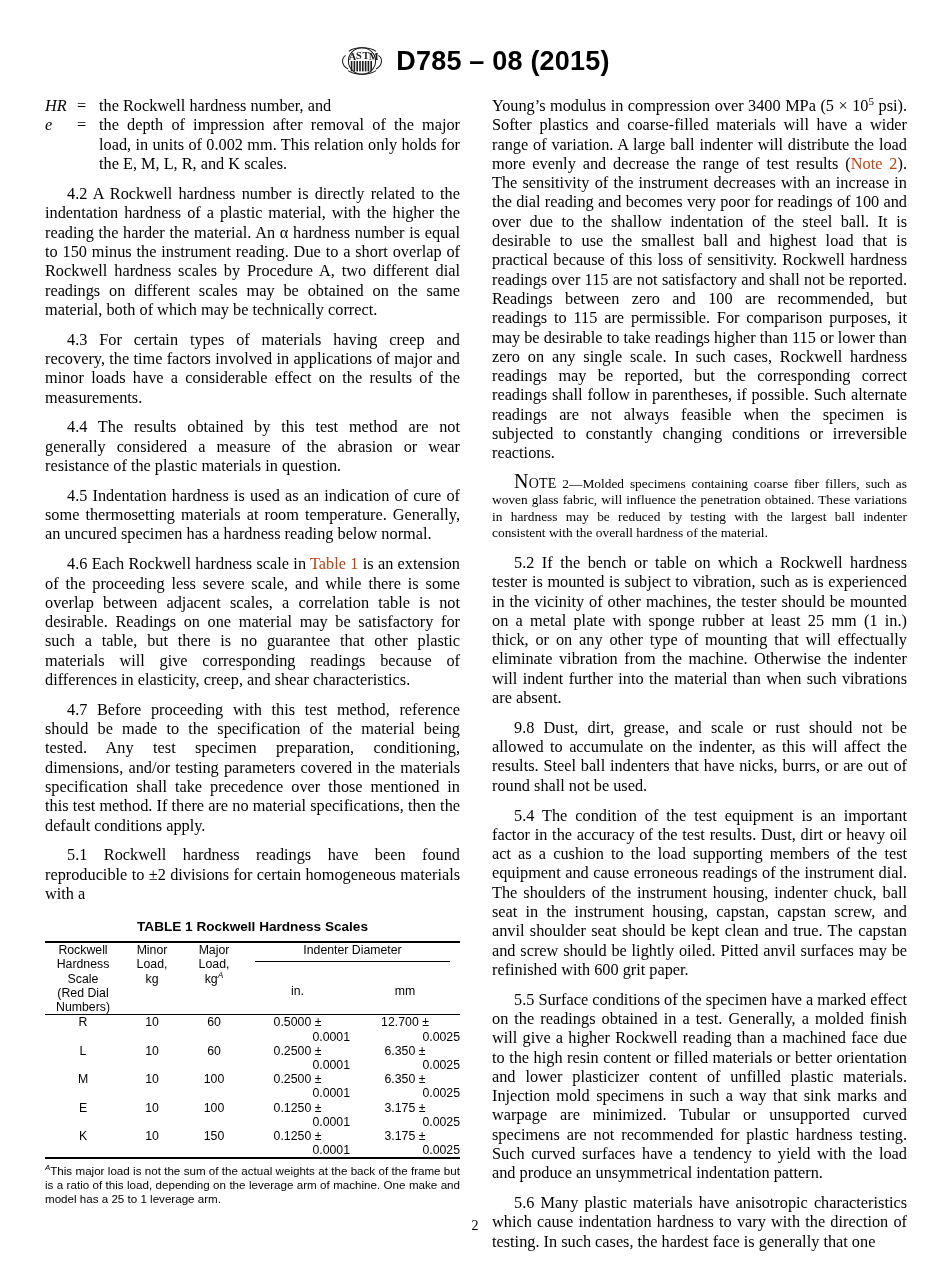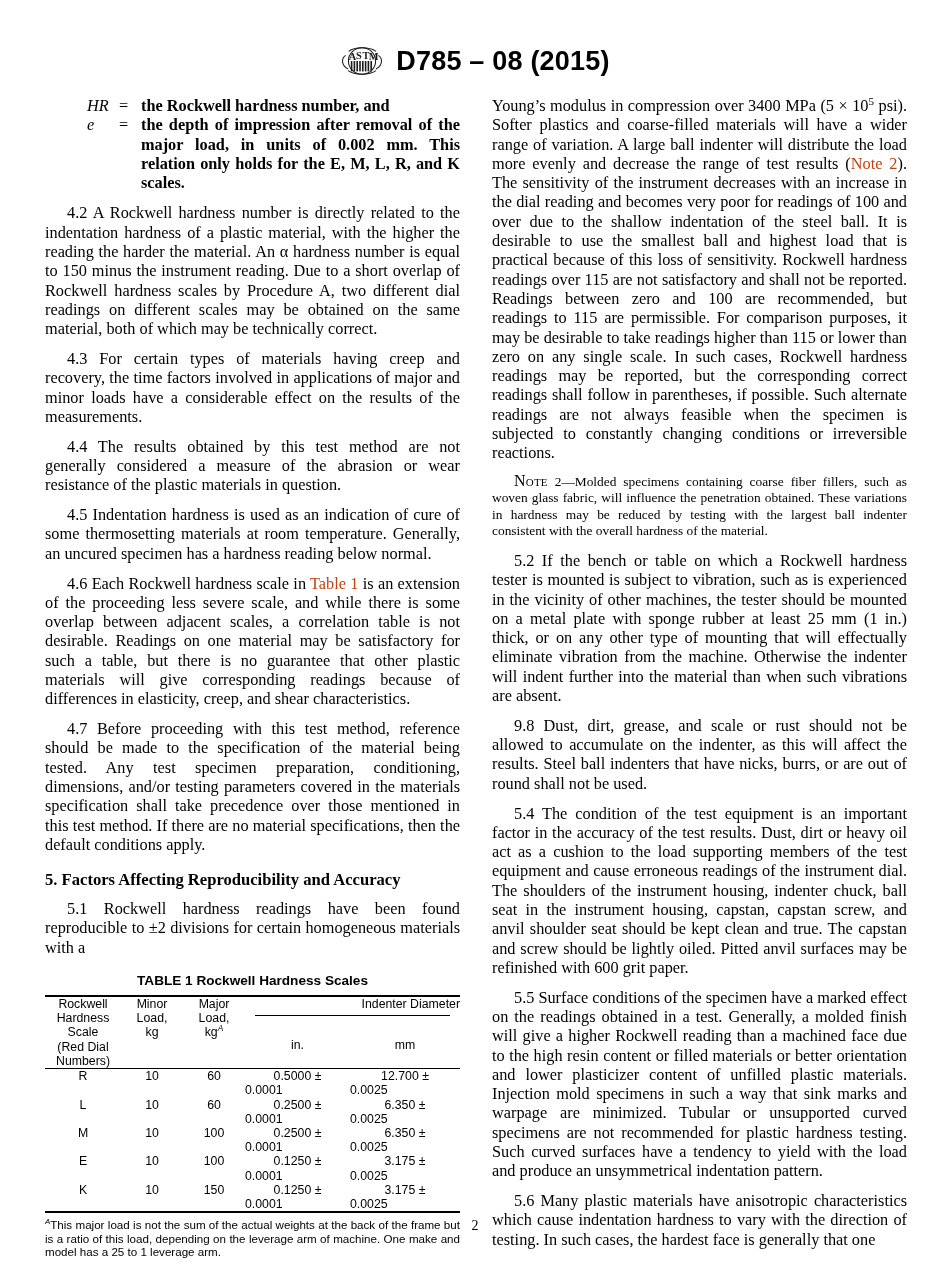--- a/index.html
+++ b/index.html
@@ -80,51 +80,49 @@
     line-height: 19.3px;
   }
   .def-row {
     display: flex;
     align-items: baseline;
   }
   .def-sym {
     width: 32px;
     flex: none;
     font-style: italic;
-    margin-left: 42px;
   }
   .def-eq {
     width: 22px;
     flex: none;
   }
   .def-txt {
     flex: 1;
     text-align: justify;
-    font-weight: bold;
   }
 
   h2.section-head {
     font-family: "Liberation Serif", serif;
     font-weight: bold;
     font-size: 16.6px;
     line-height: 20px;
     margin: 16px 0 9px 0;
     text-indent: 0;
   }
 
   .note {
     margin: 10px 0 12px 0;
     font-size: 13.4px;
     line-height: 16.2px;
     text-align: justify;
     text-indent: 22px;
   }
   .note-label {
     font-variant: small-caps;
-    font-size: 16px;
+    font-size: 20px;
     letter-spacing: 0.2px;
   }
 
   .link {
     color: #c2410c;
   }
 
   sup {
     font-size: 0.68em;
     vertical-align: super;
@@ -162,40 +160,40 @@
     border-top: 1px solid #000;
   }
   .rule-bottom {
     border-bottom: 2.4px solid #000;
   }
   .hdr-cell {
     text-align: center;
     padding-top: 4px;
   }
   .hdr-span {
-    text-align: right;
+    text-align: center;
     padding-top: 4px;
   }
   .sub-rule {
     border-bottom: 1px solid #000;
     height: 1px;
     margin: 3px 10px 0 10px;
   }
   .unit-cell {
     text-align: center;
     padding-top: 10px;
     padding-bottom: 4px;
   }
   td.data {
     text-align: center;
     padding-top: 3px;
     padding-bottom: 0px;
   }
   td.data2 {
-    text-align: left;
+    text-align: right;
     padding-top: 0px;
     padding-bottom: 2px;
   }
   .c-scale { width: 76px; }
   .c-minor { width: 62px; }
   .c-major { width: 62px; }
   .c-in    { width: 105px; }
   .c-mm    { width: 110px; }
 
   .tfoot-note {
@@ -272,21 +270,20 @@
 
       <p class="body">4.2  A Rockwell hardness number is directly related to the indentation hardness of a plastic material, with the higher the reading the harder the material. An α hardness number is equal to 150 minus the instrument reading. Due to a short overlap of Rockwell hardness scales by Procedure A, two different dial readings on different scales may be obtained on the same material, both of which may be technically correct.</p>
       <p class="body">4.3  For certain types of materials having creep and recovery, the time factors involved in applications of major and minor loads have a considerable effect on the results of the measurements.</p>
       <p class="body">4.4  The results obtained by this test method are not generally considered a measure of the abrasion or wear resistance of the plastic materials in question.</p>
       <p class="body">4.5  Indentation hardness is used as an indication of cure of some thermosetting materials at room temperature. Generally, an uncured specimen has a hardness reading below normal.</p>
 
       <p class="body"><span>4.6  Each Rockwell hardness scale in </span><a class="link" href="#" style="text-decoration:none">Table 1</a><span> is an extension of the proceeding less severe scale, and while there is some overlap between adjacent scales, a correlation table is not desirable. Readings on one material may be satisfactory for such a table, but there is no guarantee that other plastic materials will give corresponding readings because of differences in elasticity, creep, and shear characteristics.</span></p>
 
       <p class="body">4.7  Before proceeding with this test method, reference should be made to the specification of the material being tested. Any test specimen preparation, conditioning, dimensions, and/or testing parameters covered in the materials specification shall take precedence over those mentioned in this test method. If there are no material specifications, then the default conditions apply.</p>
 
-      <h2 class="section-head">5. Factors Affecting Reproducibility and Accuracy</h2>
 
       <p class="body">5.1  Rockwell hardness readings have been found reproducible to ±2 divisions for certain homogeneous materials with a</p>
 
       <div class="table-wrap">
         <div class="table-title">TABLE 1 Rockwell Hardness Scales</div>
 
         <table class="t1">
           <colgroup>
             <col class="c-scale">
               <col class="c-minor">

